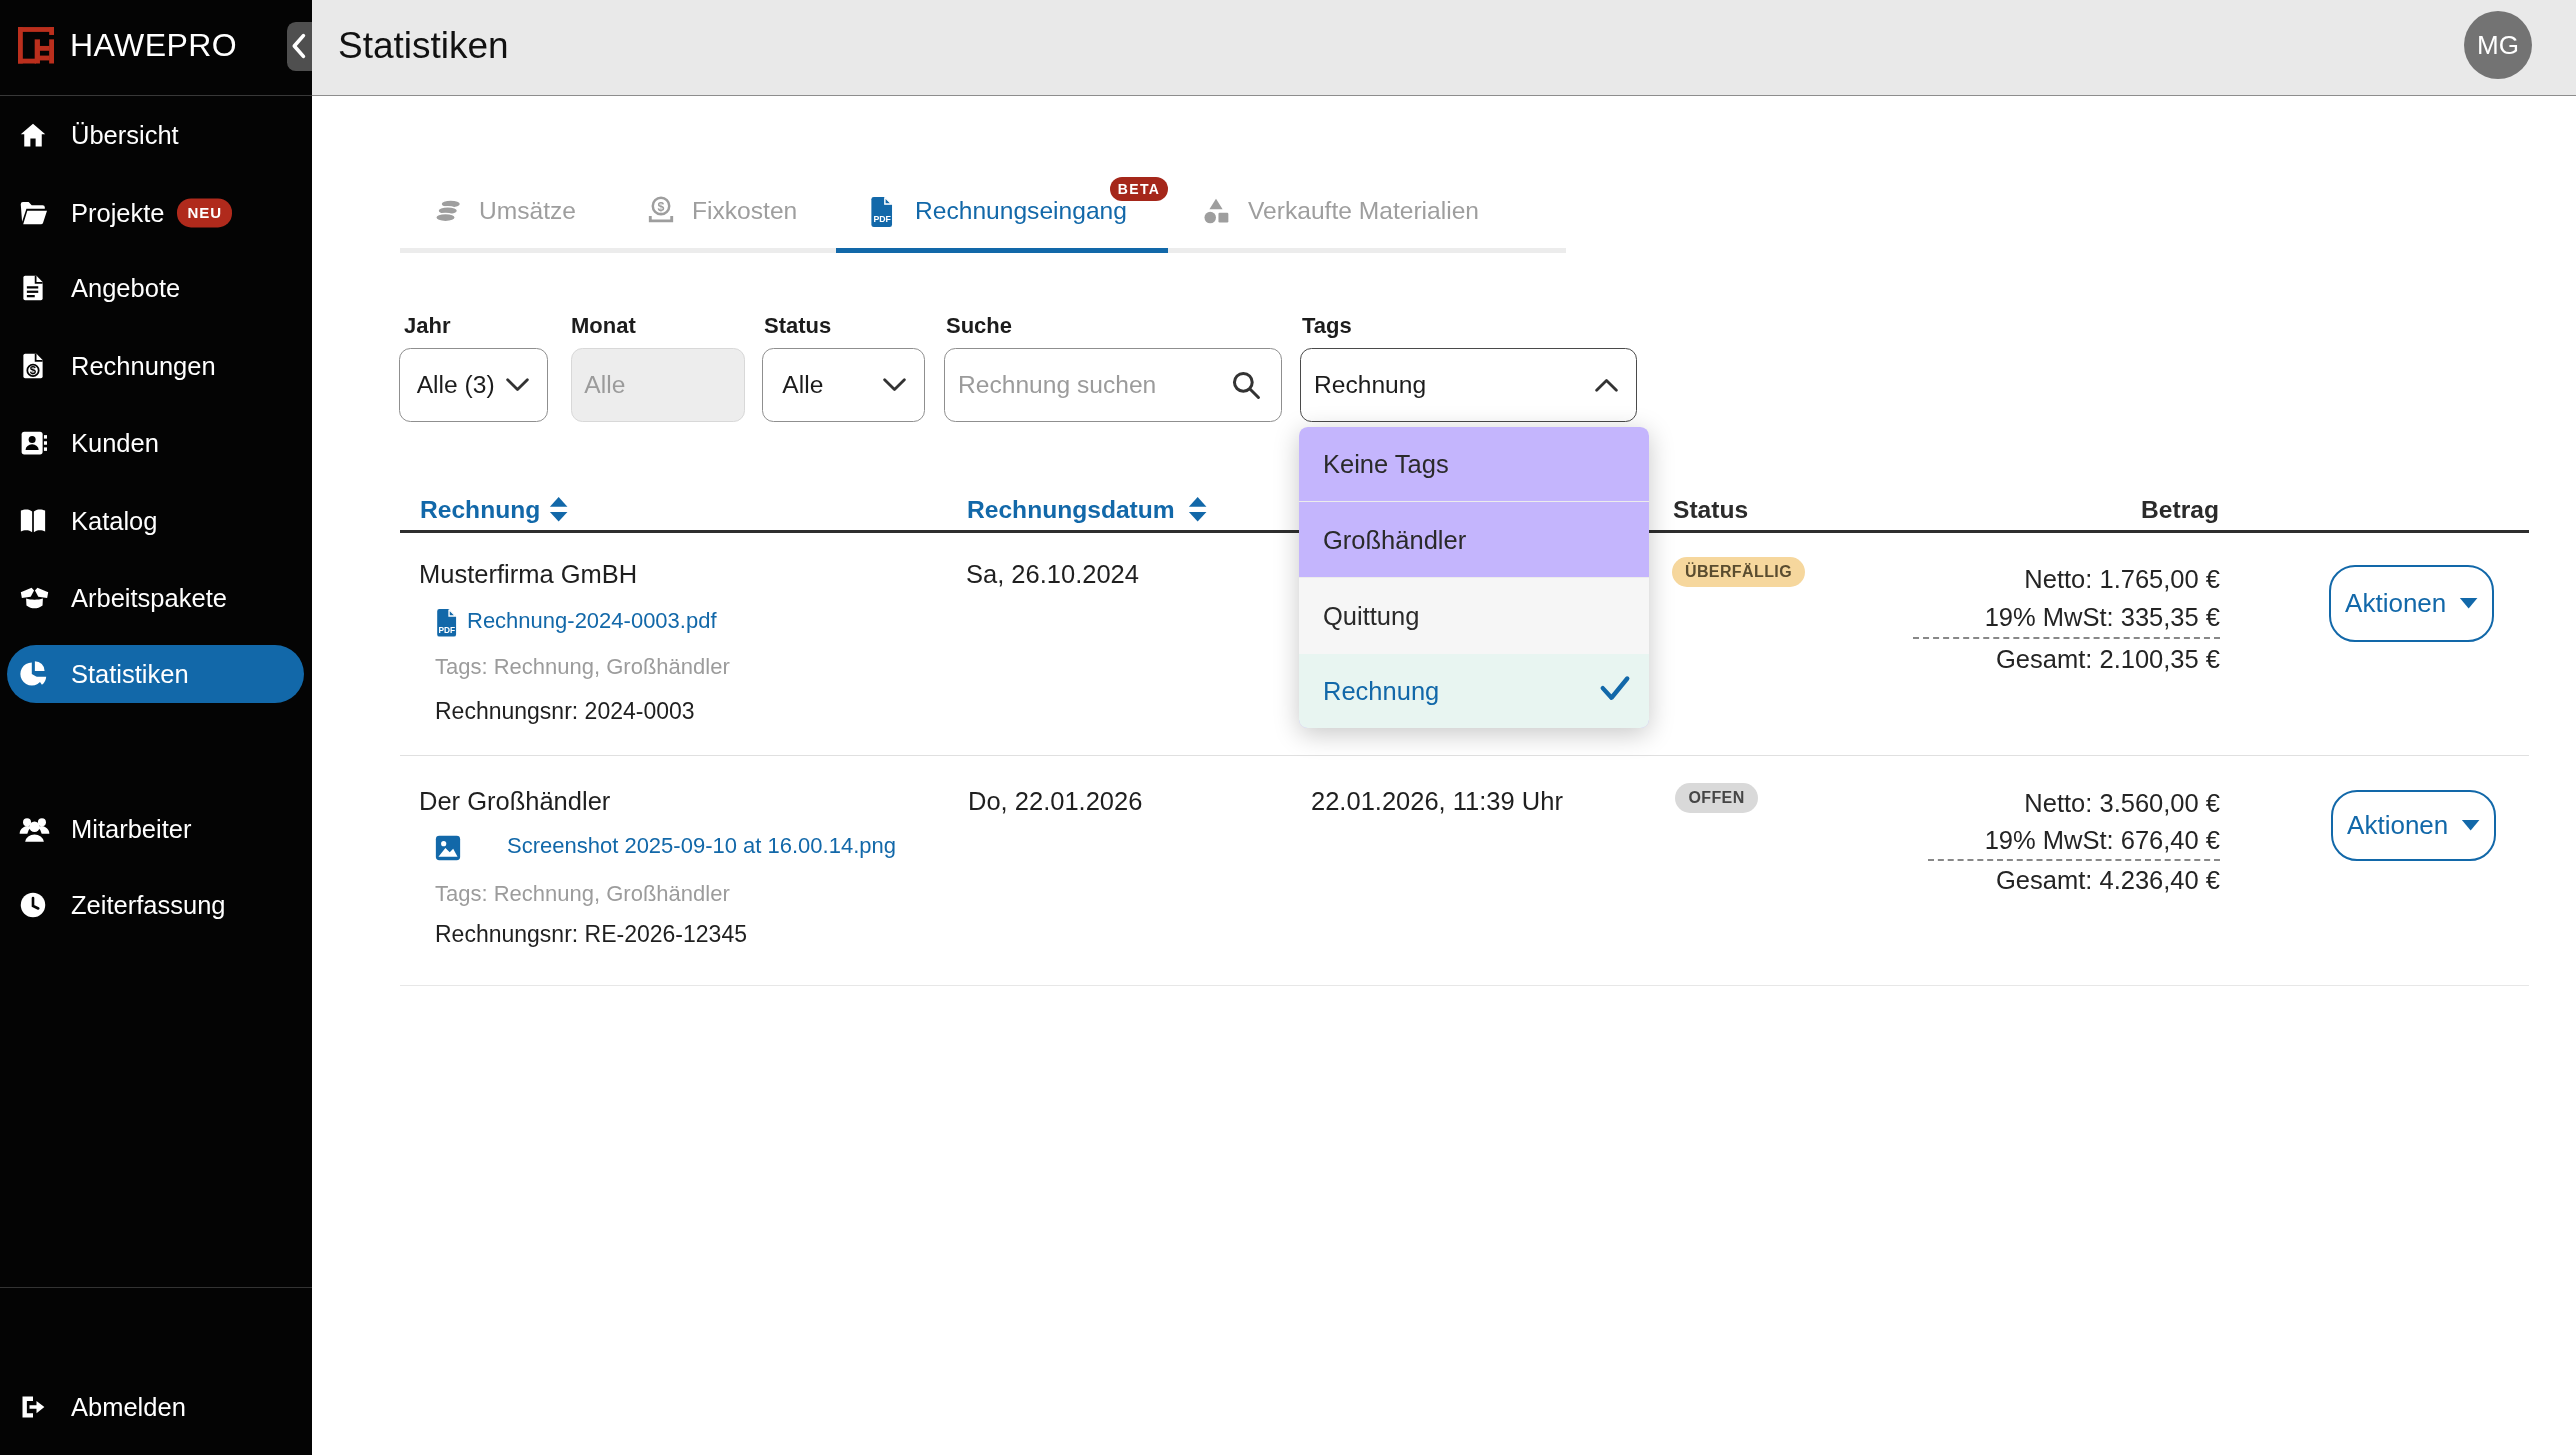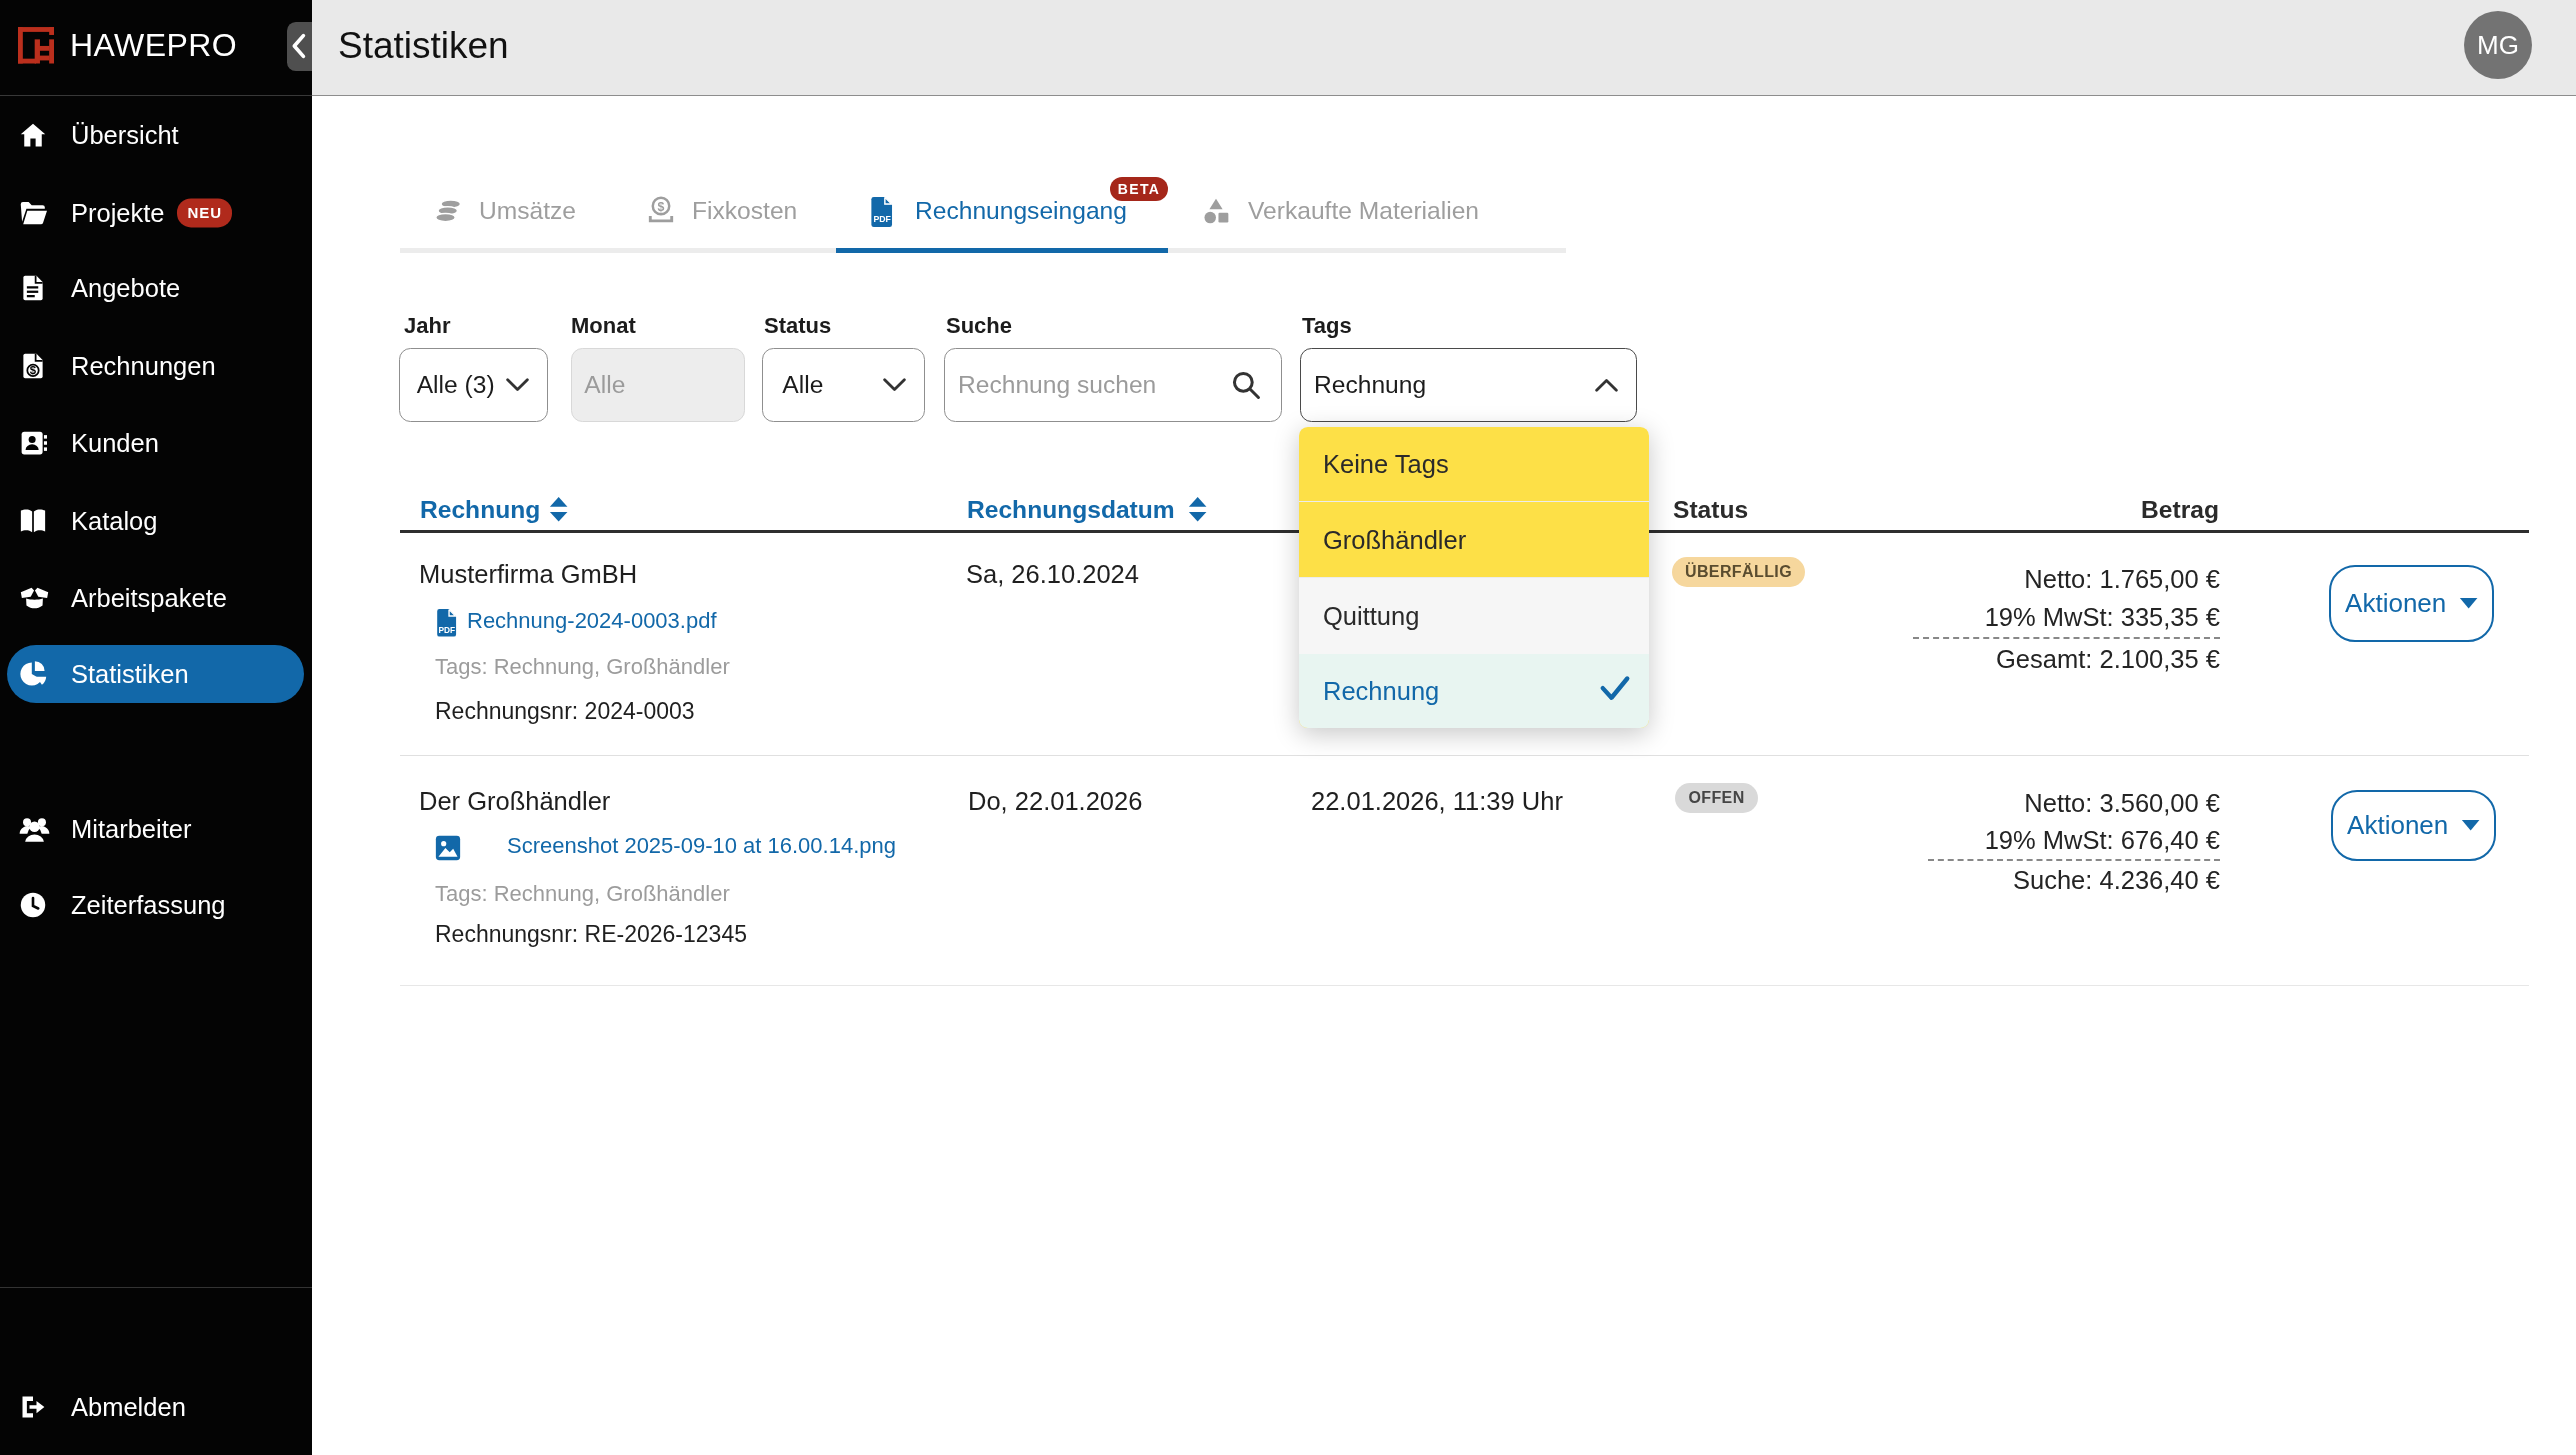--- a/index.html
+++ b/index.html
@@ -60,21 +60,21 @@
 .linkTxt { position:absolute; font-size:22px; color:#1268a9; white-space:nowrap; }
 .grayTxt { position:absolute; font-size:22px; color:#9c9c9c; white-space:nowrap; }
 .pill { position:absolute; height:30px; border-radius:15px; font-size:16px; font-weight:bold; letter-spacing:0.4px;
   display:flex; align-items:center; justify-content:center; }
 .money { position:absolute; right:356px; font-size:25.5px; color:#242424; white-space:nowrap; text-align:right; }
 .dashline { position:absolute; border-top:2.6px dashed #888; }
 .aktBtn { position:absolute; width:165px; height:77px; border:2.6px solid #1268a9; border-radius:26px; background:#fff;
   color:#1268a9; font-size:26px; font-weight:500; display:flex; align-items:center; justify-content:center; gap:12.3px;margin-top:8px; }
 
 
-#dropdown { position:absolute; left:1299px; top:427px; width:350px; height:301px; background:#fde047; border-radius:8.8px;
+#dropdown { position:absolute; left:1299px; top:427px; width:350px; height:301px; background:#c4b5fd; border-radius:8.8px;
   box-shadow:0 5.3px 26px rgba(0,0,0,0.22); z-index:8; overflow:hidden; }
 .ddItem { position:absolute; left:0; width:350px; font-size:25.5px; color:#2a2a2a; display:flex; align-items:center; padding-left:24px; }
 </style>
 </head>
 <body>
 <div id="stage">
 
   <div id="header"></div>
   <div id="pageTitle">Statistiken</div>
   <div id="avatar">MG</div>
@@ -321,21 +321,21 @@
     <rect x="1" y="1" width="28" height="28" rx="4" fill="#1268a9"></rect>
     <circle cx="10" cy="10" r="3" fill="#fff"></circle>
     <path d="M4 25 L12 15 L17 20 L21 16 L26 25 Z" fill="#fff"></path>
   </svg>
   <div class="linkTxt" style="left:467px; top:833px;margin-left:40px;">Screenshot 2025-09-10 at 16.00.14.png</div>
   <div class="grayTxt" style="left:435px; top:881px;">Tags: Rechnung, Großhändler</div>
   <div class="cellTxt" style="left:435px; top:921px; font-size:23px;">Rechnungsnr: RE-2026-12345</div>
   <div class="money" style="top:789px;">Netto: 3.560,00 €</div>
   <div class="money" style="top:826px;">19% MwSt: 676,40 €</div>
   <div class="dashline" style="left:1928px; top:859px; width:292px;"></div>
-  <div class="money" style="top:866px;">Suche: 4.236,40 €</div>
+  <div class="money" style="top:866px;">Gesamt: 4.236,40 €</div>
   <div class="aktBtn" style="left:2331px; top:782px; height:71px;">Aktionen
     <svg width="19.3" height="12.3" viewBox="0 0 22 14">
         <path d="M1 1 L11 13 L21 1 Z" fill="#1268a9"></path>
       </svg>
   </div>
   <div class="rowDivider" style="top:985px; background:#e7e7e7;"></div>
 
   <div id="dropdown">
     <div class="ddItem" style="top:0; height:74px;">Keine Tags</div>
     <div style="position:absolute; top:74px; left:0; width:350px; height:0.9px; background:#ececec;"></div>

